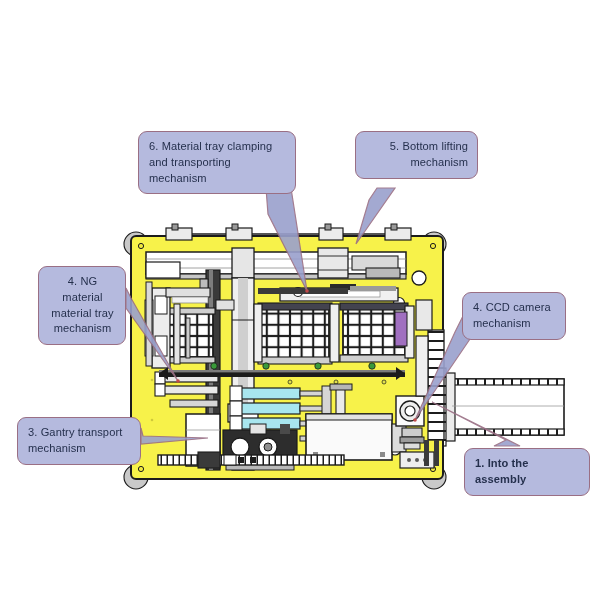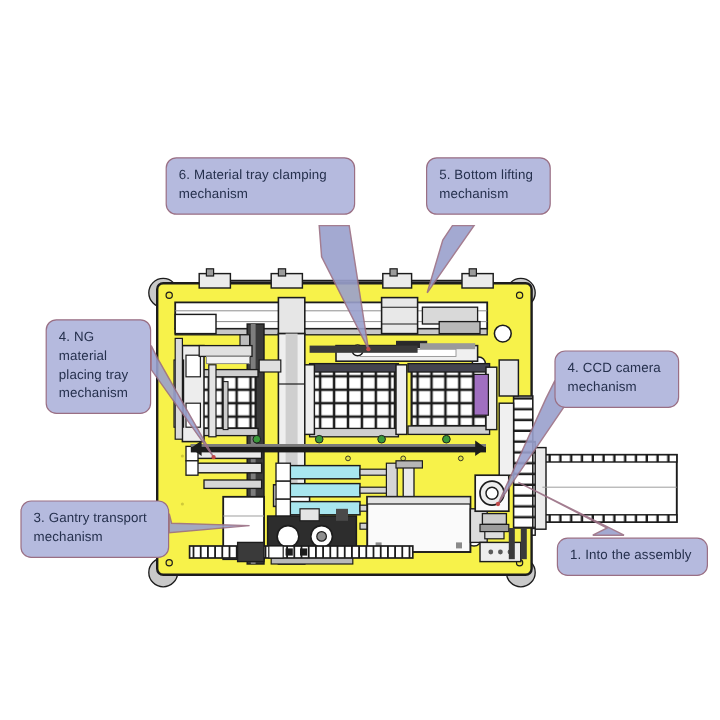--- a/index.html
+++ b/index.html
@@ -17,25 +17,25 @@
     color:#25304d;
     font-size:11.1px;
     line-height:1.42;
     padding:7px 9px 7px 10px;
     letter-spacing:.1px;
     z-index:6;
   }
   .callout span{display:block;}
 
   #callout-6{left:138px;top:131px;width:158px;}
-  #callout-5{left:355px;top:131px;width:104px;}
-  #callout-4{left:38px;top:266px;width:88px;}
+  #callout-5{left:355px;top:131px;width:123px;text-align:right;}
+  #callout-4{left:38px;top:266px;width:88px;text-align:center;}
   #callout-3{left:17px;top:417px;width:124px;}
   #callout-2{left:462px;top:292px;width:104px;}
-  #callout-1{left:464px;top:448px;width:126px;}
+  #callout-1{left:464px;top:448px;width:126px;font-weight:bold;}
 </style>
 </head>
 <body>
 
 <div id="stage">
 
   <svg id="diagram-svg" viewBox="0 0 600 600">
     <defs>
       <pattern id="trayGrid" width="11.6" height="11.2" patternUnits="userSpaceOnUse">
         <rect width="11.6" height="11.2" fill="#ffffff"></rect>
@@ -297,31 +297,32 @@
 
     <g fill="#c04a4a">
       <circle cx="307" cy="291" r="1.8"></circle>
       <circle cx="178" cy="381" r="1.8"></circle>
       <circle cx="415" cy="420" r="1.8"></circle>
     </g>
   </svg>
 
   <div class="callout" id="callout-6">
     <span>6. Material tray clamping</span>
+    <span>and transporting</span>
     <span>mechanism</span>
   </div>
 
   <div class="callout" id="callout-5">
     <span>5. Bottom lifting</span>
     <span>mechanism</span>
   </div>
 
   <div class="callout" id="callout-4">
     <span>4. NG material</span>
-    <span>placing tray</span>
+    <span>material tray</span>
     <span>mechanism</span>
   </div>
 
   <div class="callout" id="callout-3">
     <span>3. Gantry transport</span>
     <span>mechanism</span>
   </div>
 
   <div class="callout" id="callout-2">
     <span>4. CCD camera</span>

